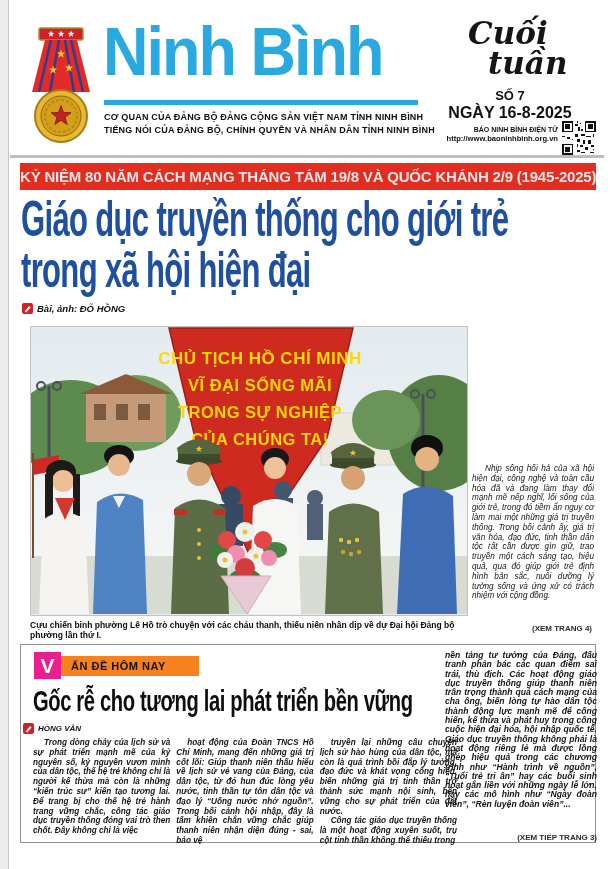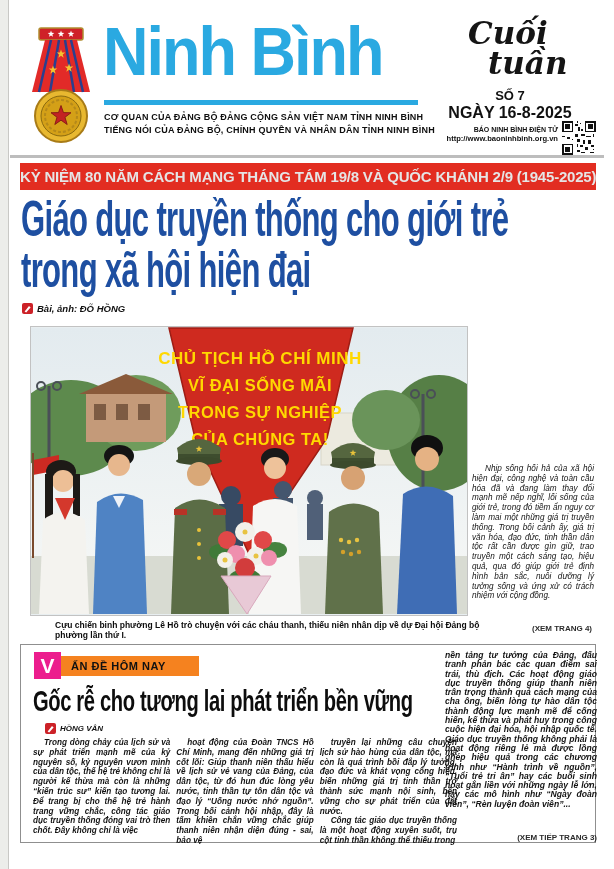--- a/index.html
+++ b/index.html
@@ -31,36 +31,36 @@
         letter-spacing:-.2px;white-space:nowrap;}
   .lead-headline{left:21px;top:193px;color:#1e4fa1;font-weight:bold;}
   .hl-line{display:block;height:51px;}
   .hl-line span{display:inline-block;font-size:47px;line-height:49px;letter-spacing:-1px;
         transform:scaleX(.66) scaleY(1.06);transform-origin:left top;white-space:nowrap;}
   .byline{font-weight:bold;font-style:italic;font-size:9.5px;display:flex;align-items:center;gap:4px;}
   .lead-byline{left:22px;top:303px;}
 
   
   .photo{left:30px;top:326px;width:436px;height:288px;border:1px solid #c2c2c2;background:#e8eef0;}
-  .caption{left:30px;top:620px;width:430px;font-size:8.5px;font-weight:bold;line-height:10px;color:#0c0c0c;margin-left:25px;}
+  .caption{left:30px;top:620px;width:430px;font-size:8.5px;font-weight:bold;line-height:10px;color:#0c0c0c;}
   .intro-col{left:472px;top:464px;width:122px;font-size:8.2px;line-height:9.8px;
         font-weight:normal;font-style:italic;text-align:justify;text-indent:13px;color:#141414;}
   .lead-jump{left:472px;top:624px;width:120px;text-align:right;font-size:8px;font-weight:bold;color:#2b2b2b;}
 
   
   .feature-box{left:20px;top:644px;width:574px;height:197px;border:1px solid #8f8f8f;background:#fff;}
   .section-tag{left:26px;top:11px;width:152px;height:20px;background:#f5821f;}
   .section-label{position:absolute;left:24px;top:0;height:36px;line-height:20px;
         font-size:11px;font-weight:bold;color:#111;letter-spacing:.5px;white-space:nowrap;}
   .section-v{left:13px;top:7px;width:27px;height:27px;background:#ec1d8d;color:#fff;
         font-weight:bold;font-size:21px;text-align:center;line-height:27px;z-index:2;}
   .feature-headline{left:12px;top:40px;height:34px;}
   .feature-headline span{display:inline-block;font-size:28px;font-weight:bold;color:#0d0d0d;
         letter-spacing:-.5px;transform:scaleX(.72) scaleY(1.05);transform-origin:left top;white-space:nowrap;}
-  .feature-byline{left:24px;top:78px;font-size:8px;}
+  .feature-byline{left:2px;top:78px;font-size:8px;}
   .cols{left:12px;top:93px;width:424px;display:flex;gap:6px;}
   .col{flex:1;font-size:8.2px;line-height:9.8px;font-weight:bold;font-style:italic;
         text-align:justify;color:#141414;}
   .col p{margin:0;text-indent:11px;}
   .col4{left:424px;top:6px;width:152px;font-size:8.6px;line-height:9.3px;font-weight:bold;
         font-style:italic;text-align:justify;color:#141414;}
   .feature-jump{left:424px;top:188px;width:152px;text-align:right;font-size:8px;font-weight:bold;color:#2b2b2b;}
 
   .pen-icon{width:11px;height:11px;flex:0 0 auto;}
 </style>

